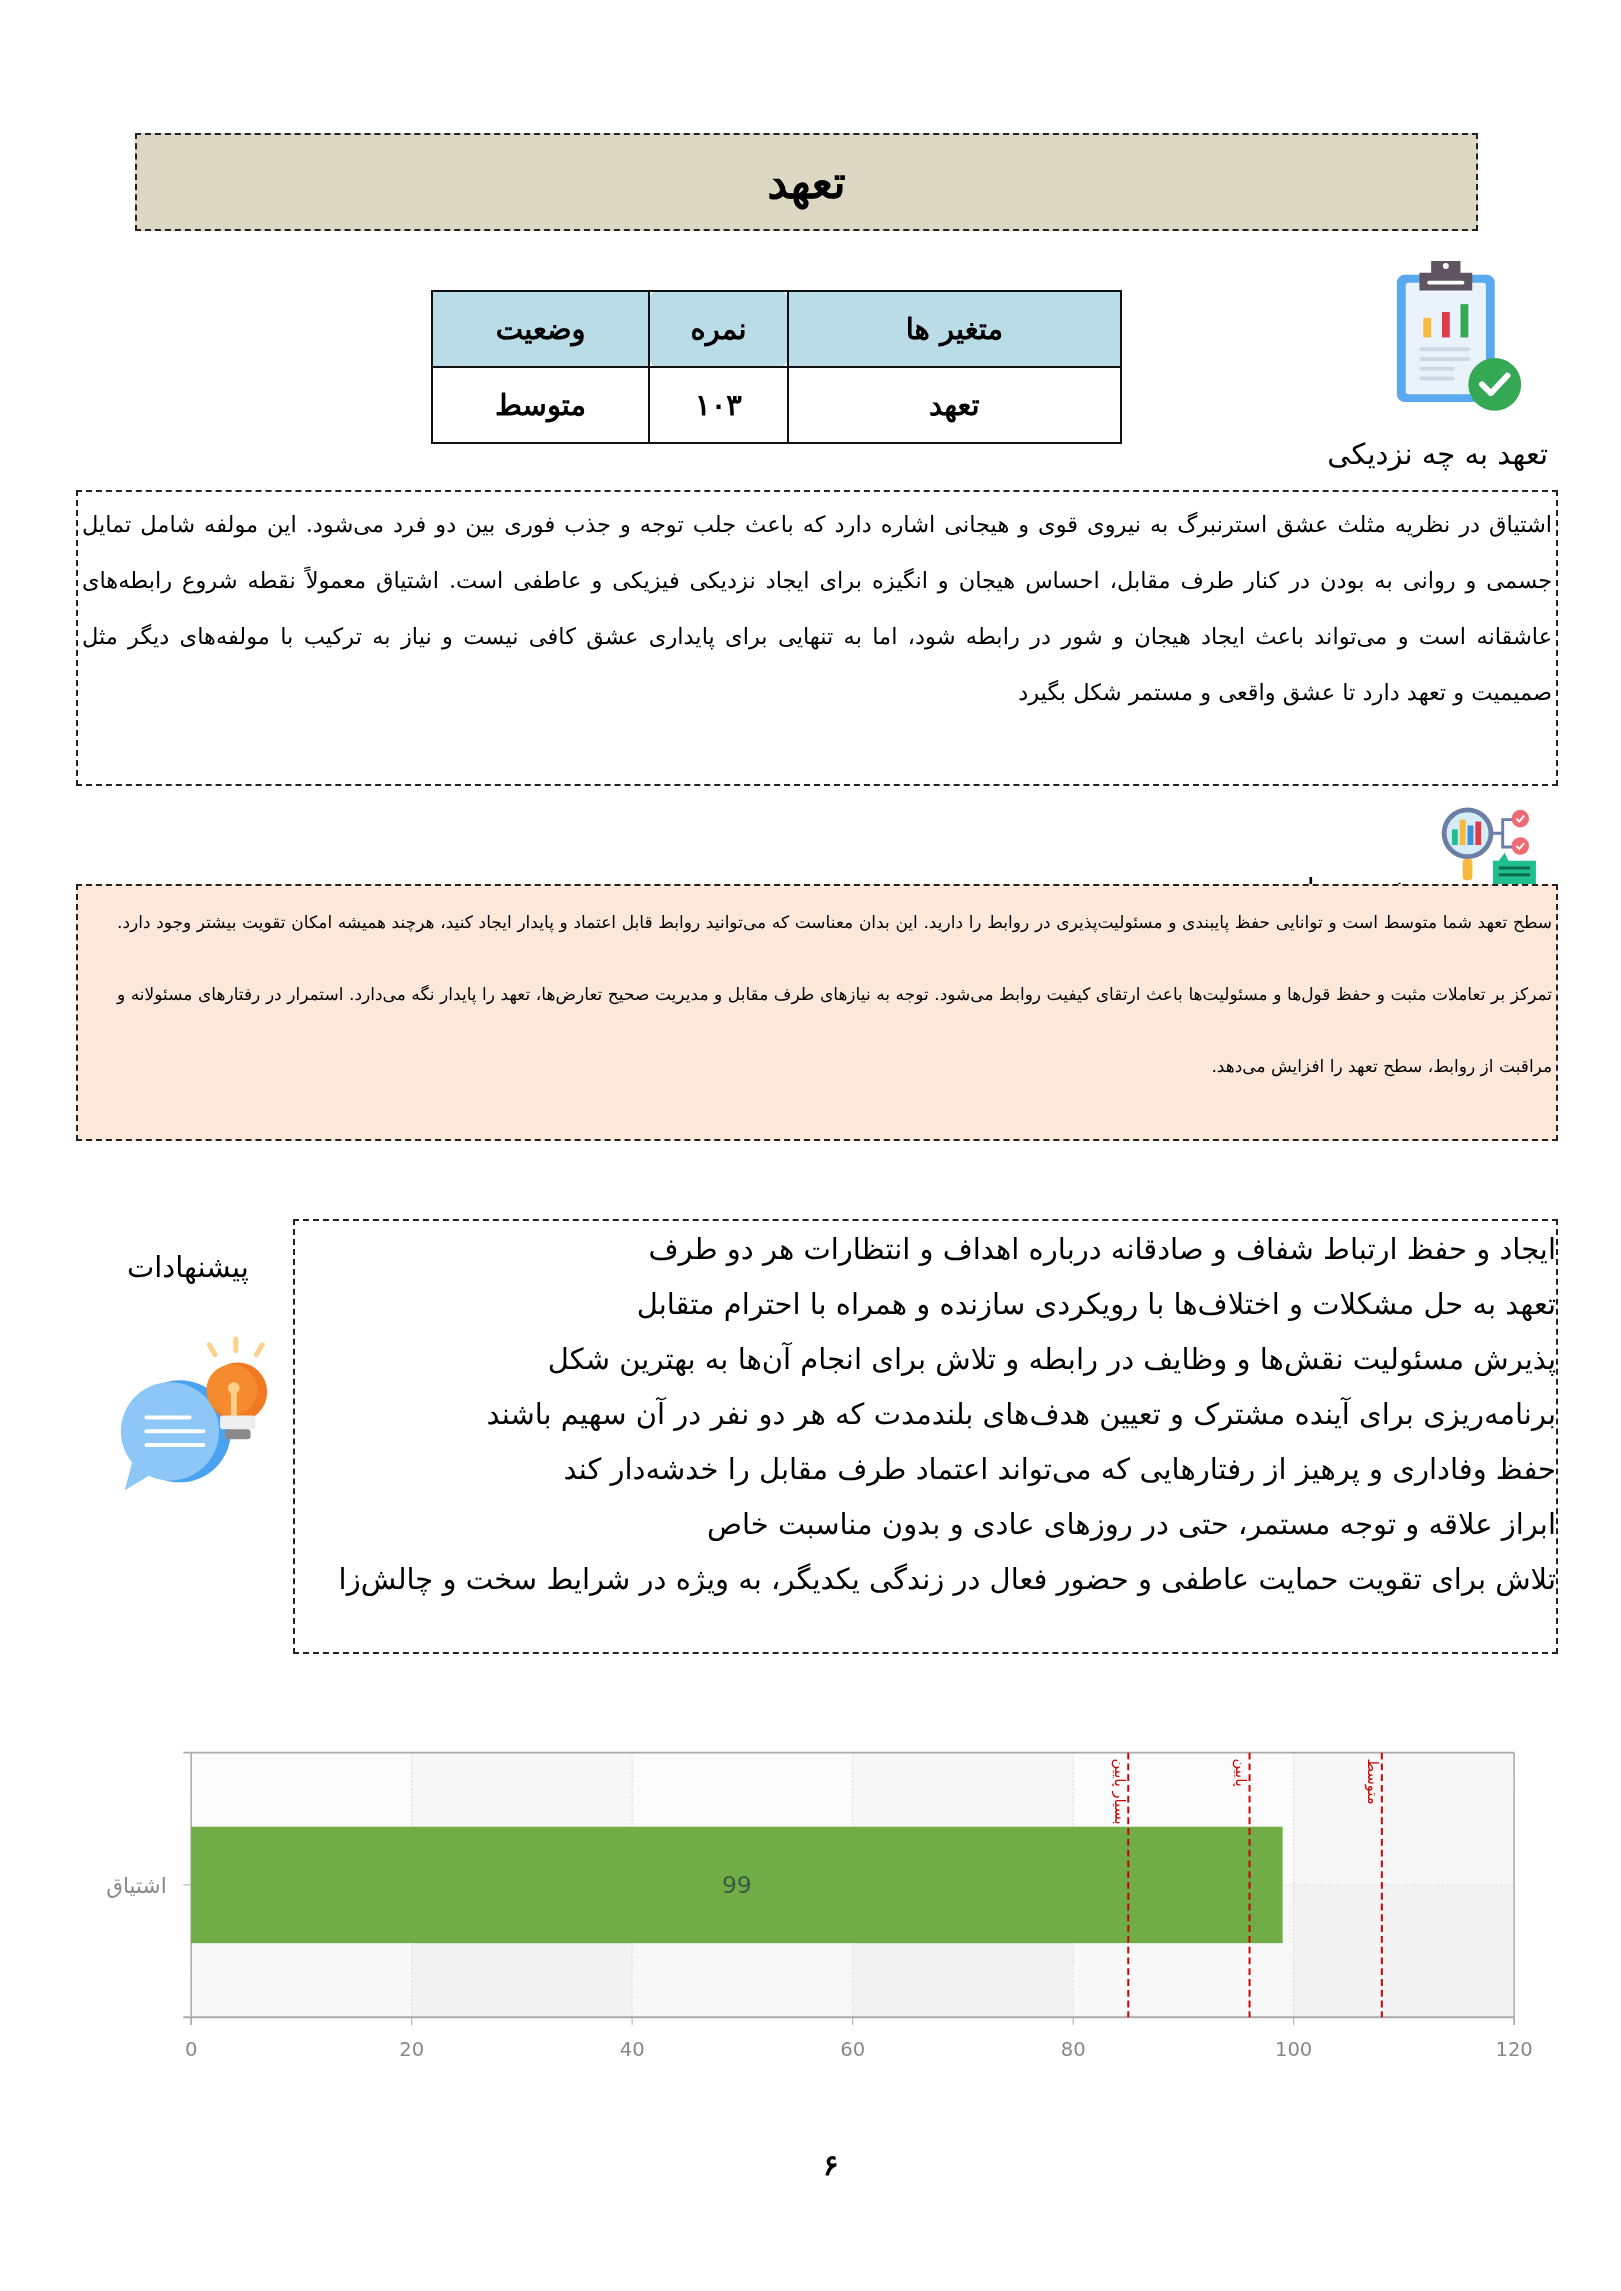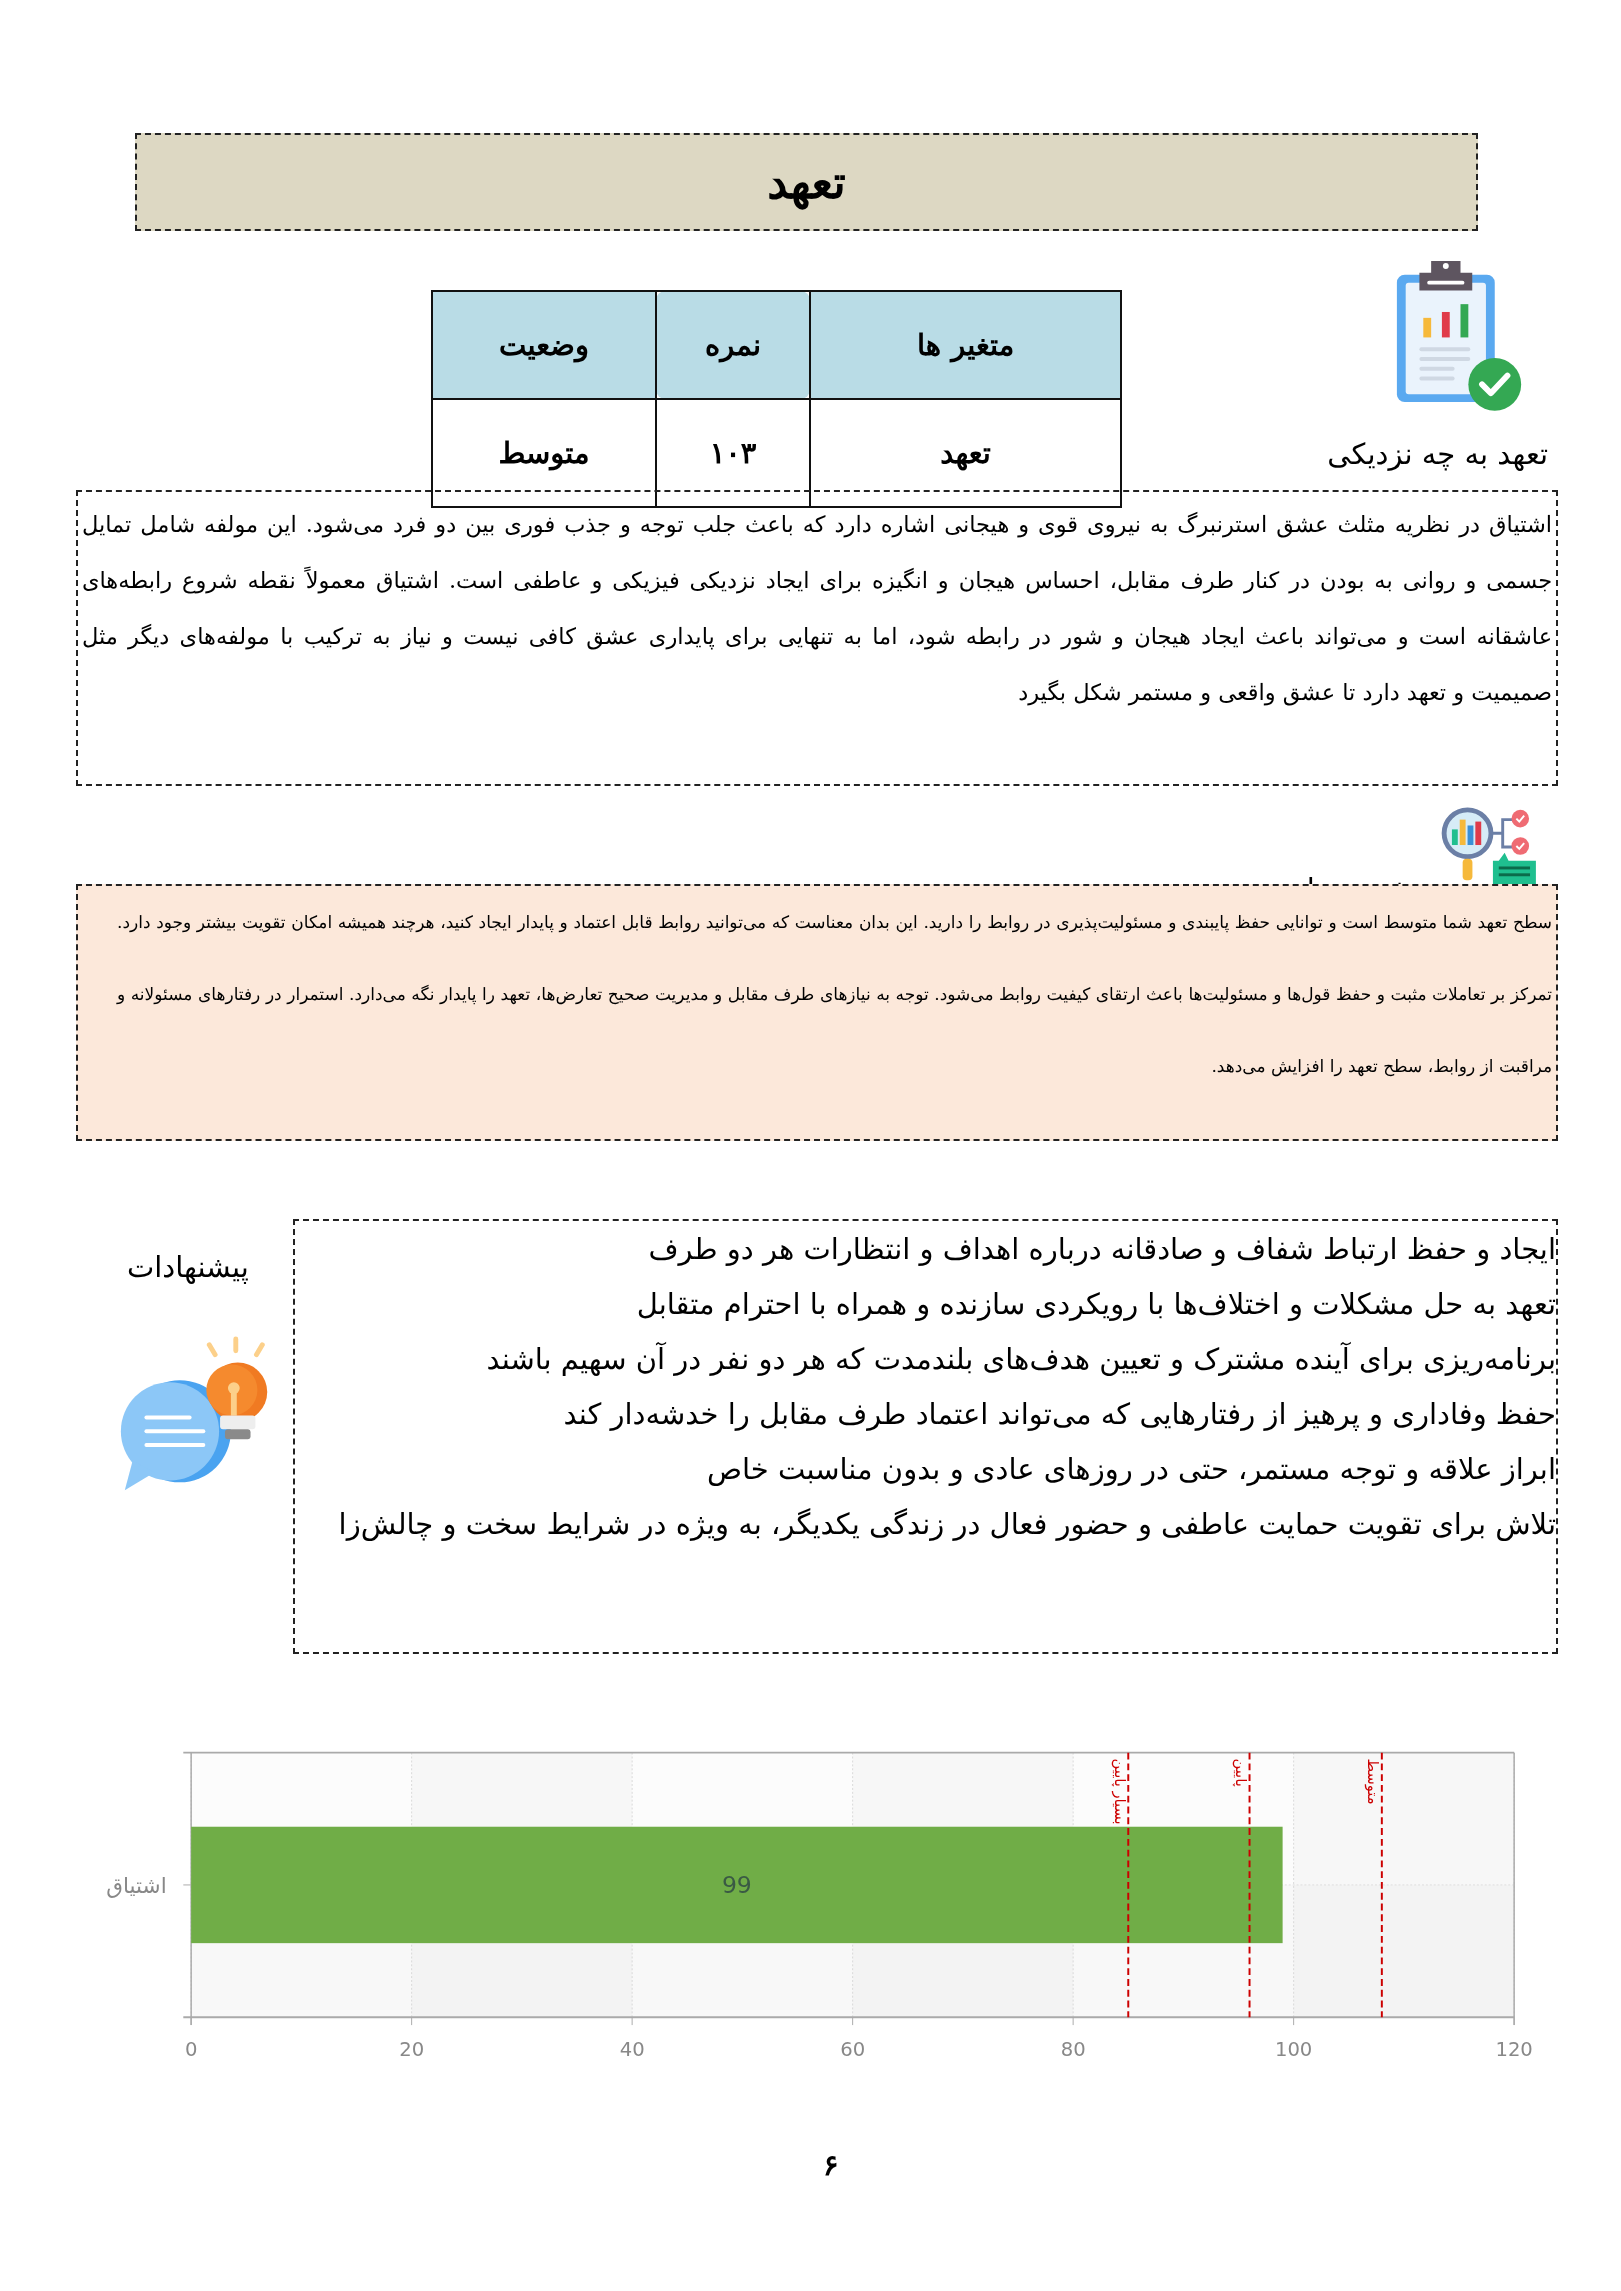--- a/index.html
+++ b/index.html
@@ -2,21 +2,21 @@
 <html><head>
 <meta charset="utf-8">
 <style>
   html, body { margin:0; padding:0; background:#ffffff; }
   body { width:1621px; height:2292px; position:relative; font-family:"DejaVu Sans", sans-serif; color:#000; overflow:hidden; }
 
   .title-box { position:absolute; left:135px; top:133px; width:1343px; height:98px; background:#ddd8c3; border:2px dashed #222; box-sizing:border-box; display:flex; align-items:center; justify-content:center; }
   .title-box span { font-family:"DejaVu Serif", serif; font-weight:bold; font-size:45px; }
 
   table.score { position:absolute; left:431px; top:290px; width:691px; border-collapse:collapse; direction:rtl; font-family:"DejaVu Serif", serif; font-weight:bold; font-size:29px; }
-  table.score th, table.score td { border:2px solid #111; text-align:center; height:74px; padding:16px; }
+  table.score th, table.score td { border:2px solid #111; text-align:center; height:74px; padding:0; }
   table.score th { background:#b9dce6; }
   table.score .c1 { width:333px; } table.score .c2 { width:137px;border-radius:9px; } table.score .c3 { width:216px; }
 
   .clip-icon { position:absolute; left:1392px; top:253px; width:137px; height:162px; }
 
   .section-head { position:absolute; font-family:"DejaVu Serif", serif; font-size:29px; direction:rtl; white-space:nowrap; }
 
   .box { position:absolute; border:2px dashed #222; box-sizing:border-box; direction:rtl; font-family:"DejaVu Serif", serif; font-size:22.5px; text-align:justify; }
   .box p { margin:0; padding:0; }
   .meaning { left:76px; top:490px; width:1482px; height:296px; padding:3.9px 3.9px 0 3.9px; line-height:56px; }
@@ -111,20 +111,21 @@
   <circle cx="121" cy="58" r="26" fill="#f58a2e"></circle>
   <circle cx="123" cy="56" r="6" fill="#fcd08a"></circle>
   <rect x="120" y="56" width="6" height="28" fill="#fcd08a"></rect>
   <rect x="109" y="84" width="36" height="14" rx="3" fill="#eeeeee"></rect>
   <rect x="114" y="98" width="26" height="10" rx="3" fill="#8a8a8a"></rect>
 </svg>
 <div class="box sugg">
   <ul>
     <li>ایجاد و حفظ ارتباط شفاف و صادقانه درباره اهداف و انتظارات هر دو طرف</li>
     <li>تعهد به حل مشکلات و اختلاف‌ها با رویکردی سازنده و همراه با احترام متقابل</li>
+    <li>پذیرش مسئولیت نقش‌ها و وظایف در رابطه و تلاش برای انجام آن‌ها به بهترین شکل</li>
     <li>برنامه‌ریزی برای آینده مشترک و تعیین هدف‌های بلندمدت که هر دو نفر در آن سهیم باشند</li>
     <li>حفظ وفاداری و پرهیز از رفتارهایی که می‌تواند اعتماد طرف مقابل را خدشه‌دار کند</li>
     <li>ابراز علاقه و توجه مستمر، حتی در روزهای عادی و بدون مناسبت خاص</li>
     <li>تلاش برای تقویت حمایت عاطفی و حضور فعال در زندگی یکدیگر، به ویژه در شرایط سخت و چالش‌زا</li>
   </ul>
 </div>
 
 <svg class="chart" id="chart" viewBox="0 0 1654 350">
     <rect x="195" y="18" width="225" height="270" fill="#fcfcfc"></rect>
     <rect x="420" y="18" width="225" height="270" fill="#f7f7f7"></rect>

